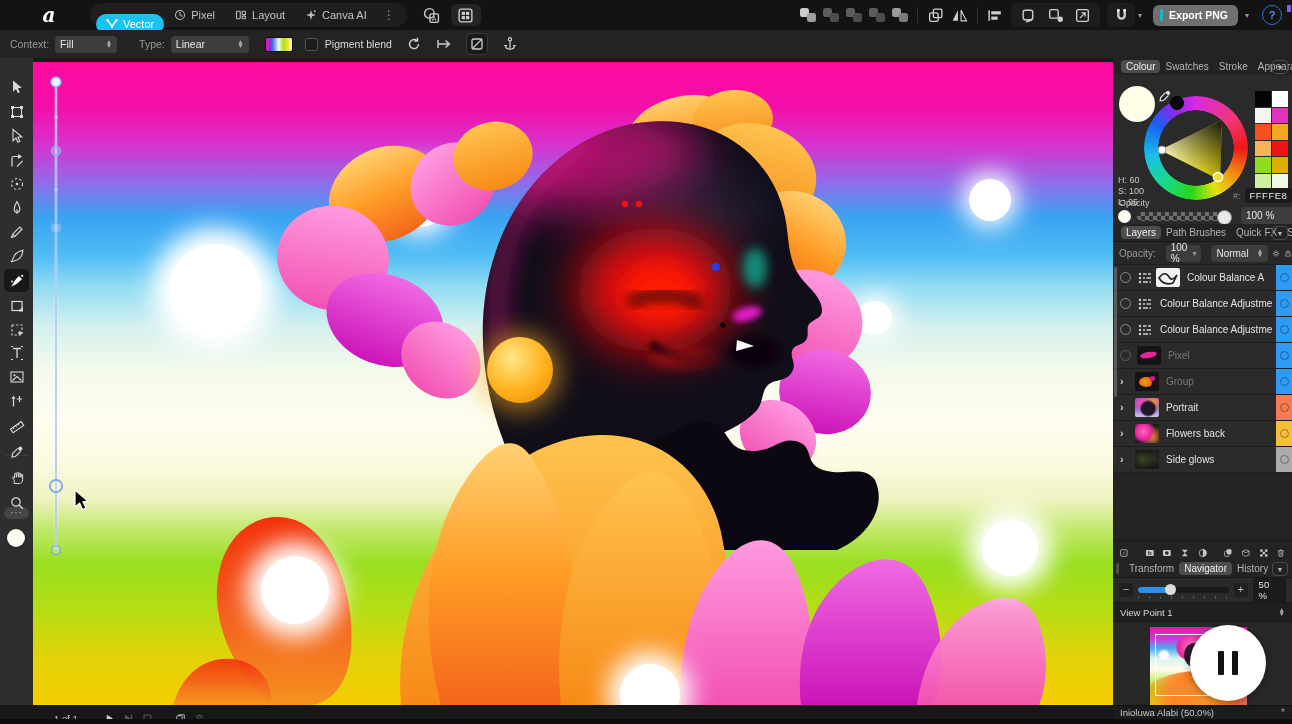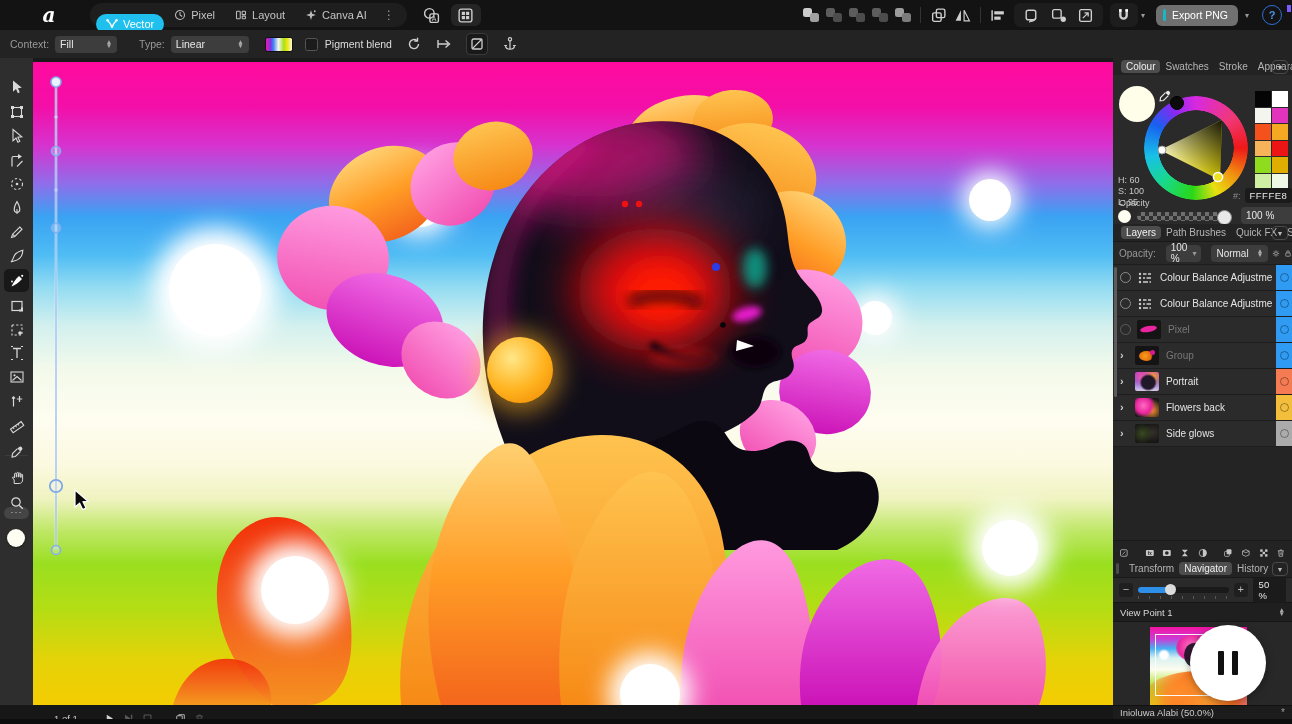--- a/index.html
+++ b/index.html
@@ -26,21 +26,21 @@
   .bool::after{right:0;bottom:0;background:#a8a8a8;}
   .bool.dim{opacity:.38;}
   .tb-sep{width:1px;height:16px;background:#333;margin:0 2px;}
   .tb-ico{width:17px;height:17px;color:#cfcfcf;}
   .tb-group{display:flex;align-items:center;gap:10px;background:#1d1d1d;border-radius:6px;height:24px;padding:0 9px;}
   #snap-group{display:flex;align-items:center;gap:3px;}
   #snap-btn{background:#1d1d1d;border-radius:6px;height:24px;width:28px;display:flex;align-items:center;justify-content:center;}
   .chev{color:#9a9a9a;font-size:8px;}
   #export-btn{display:flex;align-items:center;gap:6px;background:#707070;border-radius:6px;height:21px;padding:0 10px 0 7px;margin-left:4px;}
   #export-accent{width:3px;height:12px;border-radius:2px;}
-  #export-label{font-size:10.5px;color:#fff;}
+  #export-label{font-size:10.5px;color:#fff;font-weight:bold;}
   #help-btn{width:18px;height:18px;border-radius:50%;border:1.5px solid #2f6fd8;color:#4f92ea;font-size:11px;font-weight:bold;
             display:flex;align-items:center;justify-content:center;margin-left:6px;}
   #rec-dot{position:absolute;right:1px;top:5px;width:4px;height:7px;background:#7b5cff;}
   
   #ctxbar{position:absolute;left:0;top:30px;width:1292px;height:28px;background:#232323;border-bottom:1px solid #101010;
           display:flex;align-items:center;font-size:10.5px;}
   .ctx-label{color:#999;margin-left:10px;}
   .dropdown{display:flex;align-items:center;justify-content:space-between;background:#3d3d3d;border-radius:4px;height:17px;
             padding:0 5px;margin-left:6px;color:#e8e8e8;}
   .dd-stepper{display:flex;flex-direction:column;line-height:4.5px;font-size:6.5px;color:#aaa;margin-left:8px;}
@@ -893,20 +893,37 @@
         </div>
         <svg class="mini-ico">
             <use href="#s-gear"></use>
           </svg>
         <svg class="mini-ico">
             <use href="#s-lock"></use>
           </svg>
       </div>
       <div id="lay-list">
         <div id="lay-scroll"></div>
+      <div class="lrow">
+            <span class="vis"></span>
+            <span class="lthumbwrap">
+              <svg class="th-adj">
+                <use href="#s-sliders"></use>
+              </svg>
+              <span class="th th-mask">
+                <svg width="24" height="19" viewBox="0 0 24 19">
+                  <use href="#s-maskcheck"></use>
+                </svg>
+              </span>
+            </span>
+            <span class="lname">Colour Balance A</span>
+            <span class="ltag" style="background:#2f9bf2">
+              <i></i>
+            </span>
+          </div>
           <div class="lrow">
             <span class="vis"></span>
             <span class="lthumbwrap">
               <svg class="th-adj">
                 <use href="#s-sliders"></use>
               </svg>
             </span>
             <span class="lname">Colour Balance Adjustme</span>
             <span class="ltag" style="background:#2f9bf2">
               <i></i>

